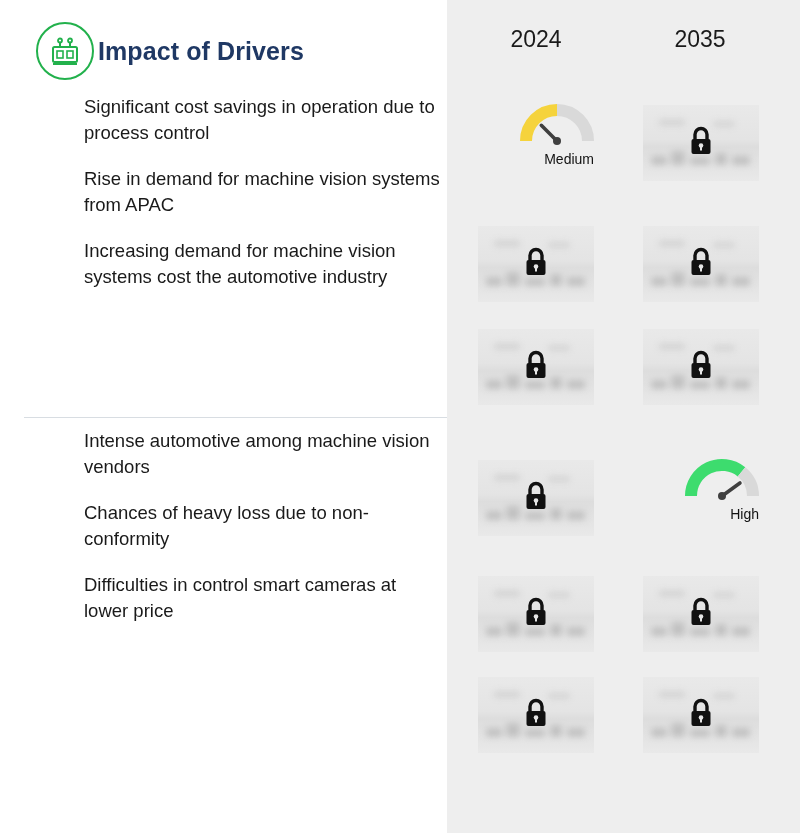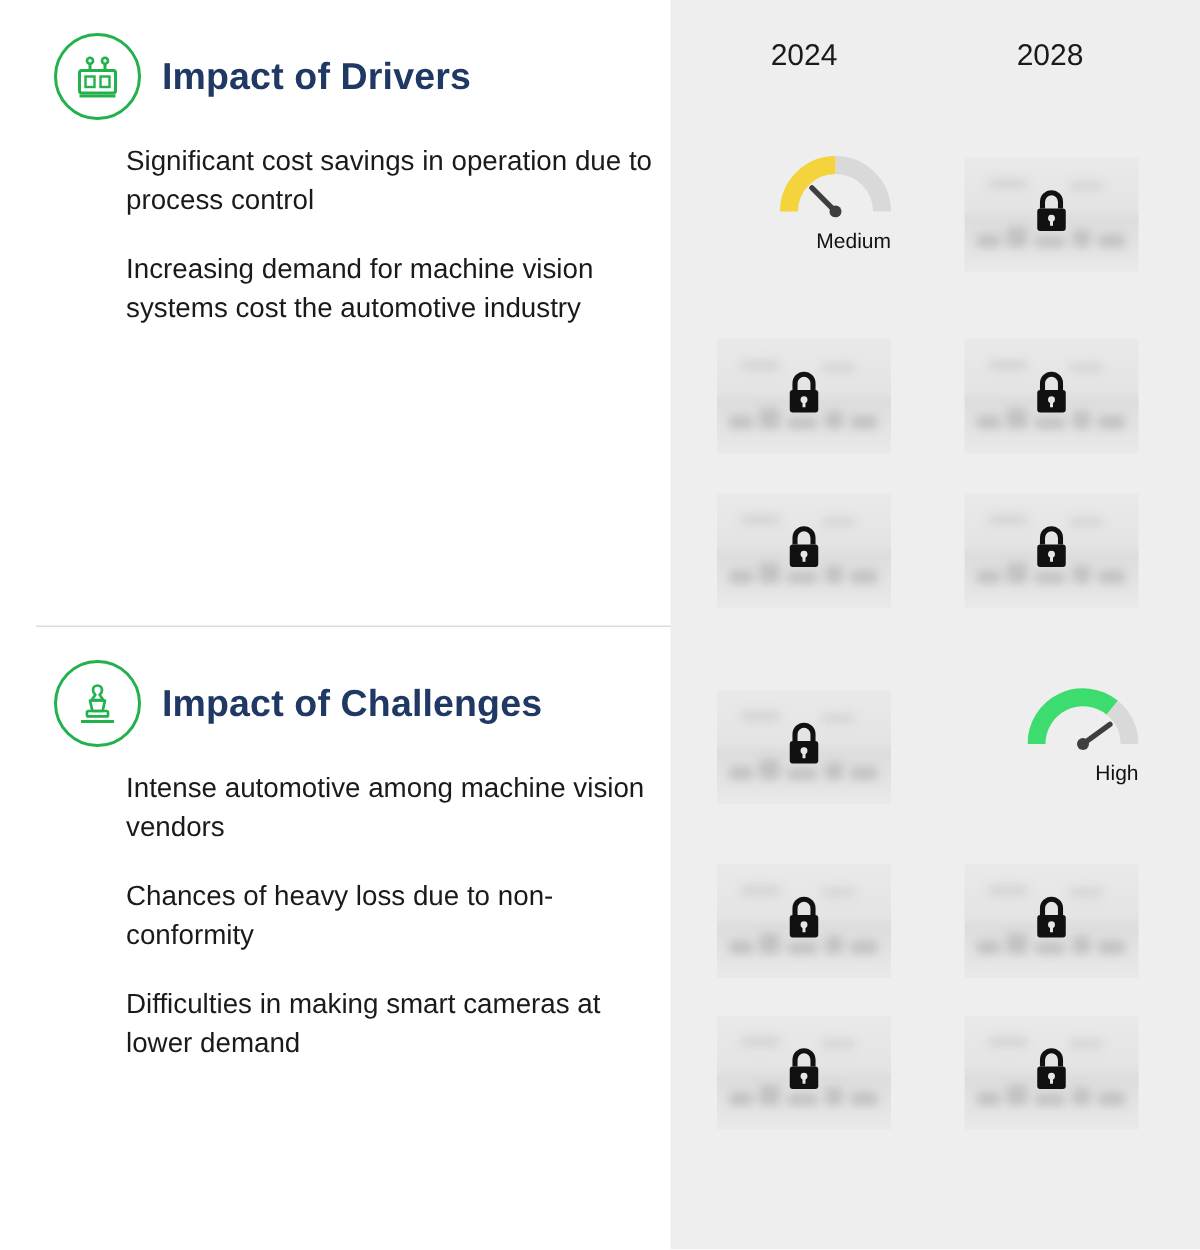--- a/index.html
+++ b/index.html
@@ -46,21 +46,21 @@
     position: absolute;
     left: 0;
     width: 447px;
   }
   #section-drivers { top: 0; }
   #section-challenges { top: 418px; }
 
   .section-head {
     display: flex;
     align-items: center;
-    gap: 14px;
+    gap: 4px;
     padding: 22px 0 4px 36px;
   }
   .head-icon {
     width: 58px;
     height: 58px;
     border-radius: 50%;
     border: 2.5px solid #22b14c;
     display: flex;
     align-items: center;
     justify-content: center;
@@ -88,21 +88,21 @@
     max-width: 390px;
     margin-left: 34px;
   }
 
   
   .year-head {
     position: absolute;
     top: 26px;
     width: 120px;
     text-align: center;
-    font-size: 20px;
+    font-size: 23px;
     color: #1a1a1a;
   }
   #year-2024 { left: 476px; }
   #year-2028 { left: 640px; }
 
   
   .cell {
     position: absolute;
     width: 116px;
     height: 76px;
@@ -153,39 +153,40 @@
 </head>
 <body>
 
 <div id="page">
 
   <div id="grid-panel"></div>
 
   <div id="section-divider"></div>
 
   <div class="year-head" id="year-2024">2024</div>
-  <div class="year-head" id="year-2028">2028</div>
+  <div class="year-head" id="year-2028">2035</div>
 
   <div class="section" id="section-drivers">
     <div class="section-head">
       <div class="head-icon">
         <svg width="34" height="34" viewBox="0 0 34 34" aria-hidden="true">
           <rect x="5" y="13" width="24" height="15" rx="1.5" fill="none" stroke="#22b14c" stroke-width="2"></rect>
           <rect x="9" y="17" width="6" height="7" fill="none" stroke="#22b14c" stroke-width="1.6"></rect>
           <rect x="19" y="17" width="6" height="7" fill="none" stroke="#22b14c" stroke-width="1.6"></rect>
           <path d="M12 13 V8 M22 13 V8" stroke="#22b14c" stroke-width="2" fill="none"></path>
           <circle cx="12" cy="6.5" r="2" fill="none" stroke="#22b14c" stroke-width="1.8"></circle>
           <circle cx="22" cy="6.5" r="2" fill="none" stroke="#22b14c" stroke-width="1.8"></circle>
           <path d="M5 30 H29" stroke="#22b14c" stroke-width="2"></path>
         </svg>
       </div>
       <div class="head-title">Impact of Drivers</div>
     </div>
     <ul class="bullets">
       <li>Significant cost savings in operation due to process control</li>
+      <li>Rise in demand for machine vision systems from APAC</li>
       <li>Increasing demand for machine vision systems cost the automotive industry</li>
     </ul>
   </div>
 
   <div class="cell open" style="left:478px; top:105px;">
     <div class="gauge-wrap" style="left:0; top:-4px;">
       <svg width="74" height="44" viewBox="0 0 74 44" aria-hidden="true">
         <path d="M6 40 A31 31 0 0 1 37 9" fill="none" stroke="#f5d33c" stroke-width="12" stroke-linecap="butt"></path>
         <path d="M37 9 A31 31 0 0 1 68 40" fill="none" stroke="#d9d9d9" stroke-width="12" stroke-linecap="butt"></path>
         <g transform="rotate(-45 37 40)">
@@ -291,35 +292,24 @@
       <svg width="26" height="32" viewBox="0 0 26 32" aria-hidden="true">
         <path d="M7 14 V9.5 a6 6 0 0 1 12 0 V14" fill="none" stroke="#111" stroke-width="3.4"></path>
         <rect x="3.5" y="14" width="19" height="15" rx="2" fill="#111"></rect>
         <circle cx="13" cy="20.5" r="2.3" fill="#e6e6e6"></circle>
         <rect x="12" y="21" width="2" height="4.5" fill="#e6e6e6"></rect>
       </svg>
     </span>
   </div>
 
   <div class="section" id="section-challenges">
-    <div class="section-head">
-      <div class="head-icon">
-        <svg width="34" height="34" viewBox="0 0 34 34" aria-hidden="true">
-          <path d="M17 5 a3 3 0 0 1 3 3 a4 4 0 0 1 -1.6 3.2 l2.6 3.6 h-8 l2.6 -3.6 A4 4 0 0 1 14 8 a3 3 0 0 1 3 -3 z" fill="none" stroke="#22b14c" stroke-width="1.8" stroke-linejoin="round"></path>
-          <path d="M12 15 h10 l-1.6 7 h-6.8 z" fill="none" stroke="#22b14c" stroke-width="1.8" stroke-linejoin="round"></path>
-          <rect x="10" y="22" width="14" height="3.6" rx="1" fill="none" stroke="#22b14c" stroke-width="1.8"></rect>
-          <path d="M6 29 H28" stroke="#22b14c" stroke-width="2"></path>
-        </svg>
-      </div>
-      <div class="head-title">Impact of Challenges</div>
-    </div>
     <ul class="bullets">
       <li>Intense automotive among machine vision vendors</li>
       <li>Chances of heavy loss due to non-conformity</li>
-      <li>Difficulties in making smart cameras at lower demand</li>
+      <li>Difficulties in control smart cameras at lower price</li>
     </ul>
   </div>
 
   <div class="cell locked" style="left:478px; top:460px;">
     <div class="blur-bars">
       <span class="bb1"></span>
         <span class="bb2"></span>
         <span class="bb3"></span>
       <span class="bb4"></span>
         <span class="bb5"></span>

